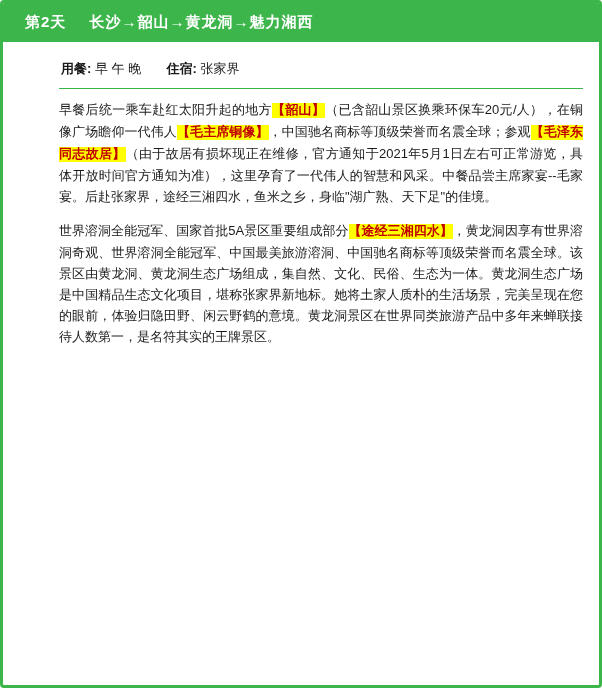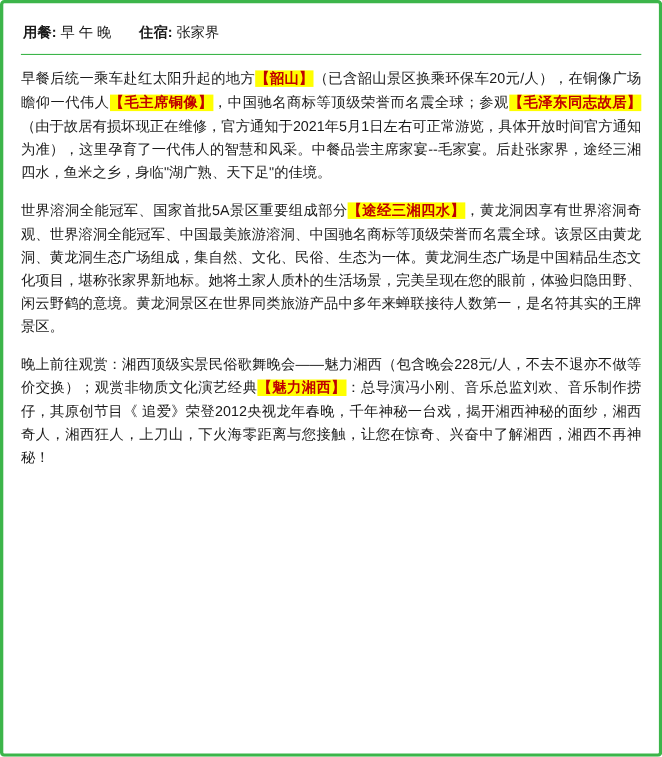--- a/index.html
+++ b/index.html
@@ -29,20 +29,21 @@
     font-weight: bold;
     padding: 10px 0 10px 22px;
     letter-spacing: 1px;
   }
   .header .day {
     margin-right: 18px;
   }
   .body {
     padding: 14px 16px 10px 16px;
     box-sizing: border-box;
+    margin-left: 40px;
   }
   .meals {
     font-size: 13px;
     font-weight: bold;
     color: #1a1a1a;
     padding: 4px 2px 10px 2px;
     border-bottom: 1px solid #3cb54a;
     margin-bottom: 10px;
   }
   .meals .label {
@@ -81,34 +82,37 @@
     margin: 0 0 10px 0;
     text-align: justify;
     text-justify: inter-ideograph;
   }
 </style>
 </head>
 <body>
 
 <div class="page">
 
+  <div class="header">
+    <span class="day">第2天</span>
+    <span class="route">长沙→韶山→黄龙洞→魅力湘西</span>
+  </div>
 
   <div class="body">
 
     <div class="meals">
       <span class="label">用餐:</span>
       <span class="value">早 午 晚</span>
       <span class="gap"></span>
       <span class="label">住宿:</span>
       <span class="value">张家界</span>
     </div>
 
     <div id="paragraph-list">
         <p class="para"><span>早餐后统一乘车赴红太阳升起的地方</span><span class="hl">【韶山】</span><span>（已含韶山景区换乘环保车20元/人），在铜像广场瞻仰一代伟人</span><span class="hl">【毛主席铜像】</span><span>，中国驰名商标等顶级荣誉而名震全球；参观</span><span class="hl">【毛泽东同志故居】</span><span>（由于故居有损坏现正在维修，官方通知于2021年5月1日左右可正常游览，具体开放时间官方通知为准），这里孕育了一代伟人的智慧和风采。中餐品尝主席家宴--毛家宴。后赴张家界，途经三湘四水，鱼米之乡，身临"湖广熟、天下足"的佳境。</span></p>
         <p class="para"><span>世界溶洞全能冠军、国家首批5A景区重要组成部分</span><span class="hl">【途经三湘四水】</span><span>，黄龙洞因享有世界溶洞奇观、世界溶洞全能冠军、中国最美旅游溶洞、中国驰名商标等顶级荣誉而名震全球。该景区由黄龙洞、黄龙洞生态广场组成，集自然、文化、民俗、生态为一体。黄龙洞生态广场是中国精品生态文化项目，堪称张家界新地标。她将土家人质朴的生活场景，完美呈现在您的眼前，体验归隐田野、闲云野鹤的意境。黄龙洞景区在世界同类旅游产品中多年来蝉联接待人数第一，是名符其实的王牌景区。</span></p>
-        <p class="para"><span>晚上前往观赏：湘西顶级实景民俗歌舞晚会——魅力湘西（包含晚会228元/人，不去不退亦不做等价交换）；观赏非物质文化演艺经典</span><span class="hl">【魅力湘西】</span><span>：总导演冯小刚、音乐总监刘欢、音乐制作捞仔，其原创节目《 追爱》荣登2012央视龙年春晚，千年神秘一台戏，揭开湘西神秘的面纱，湘西奇人，湘西狂人，上刀山，下火海零距离与您接触，让您在惊奇、兴奋中了解湘西，湘西不再神秘！</span></p>
       </div>
 
     <div id="note-list">
       </div>
 
   </div>
 </div>
 
 </body></html>

